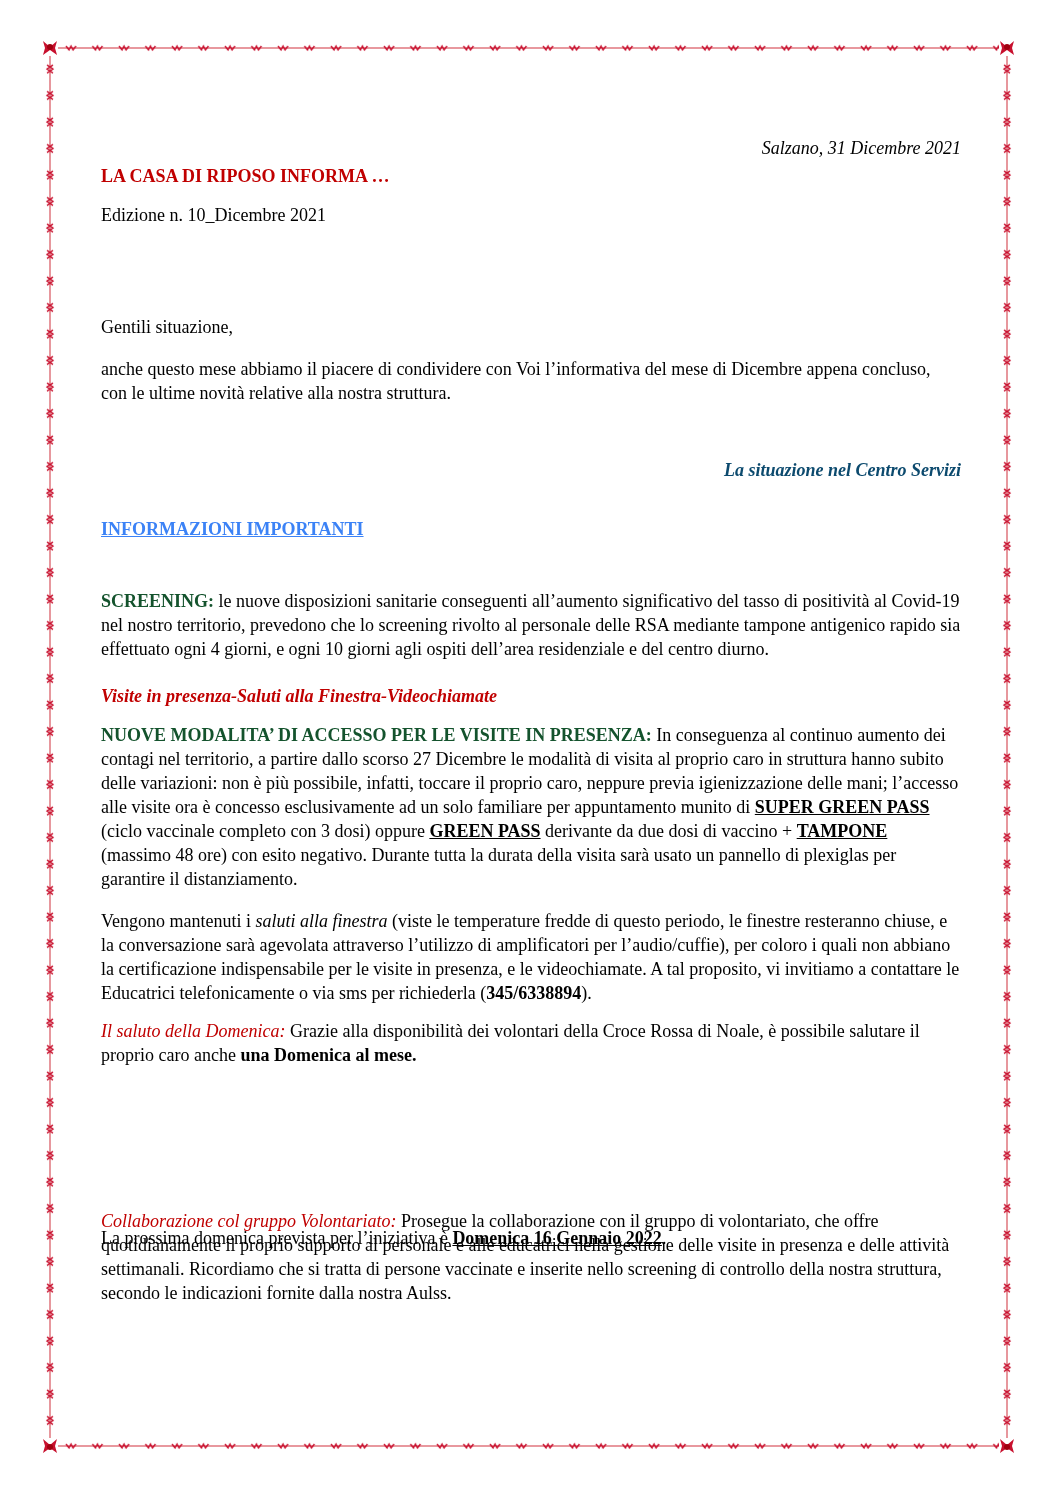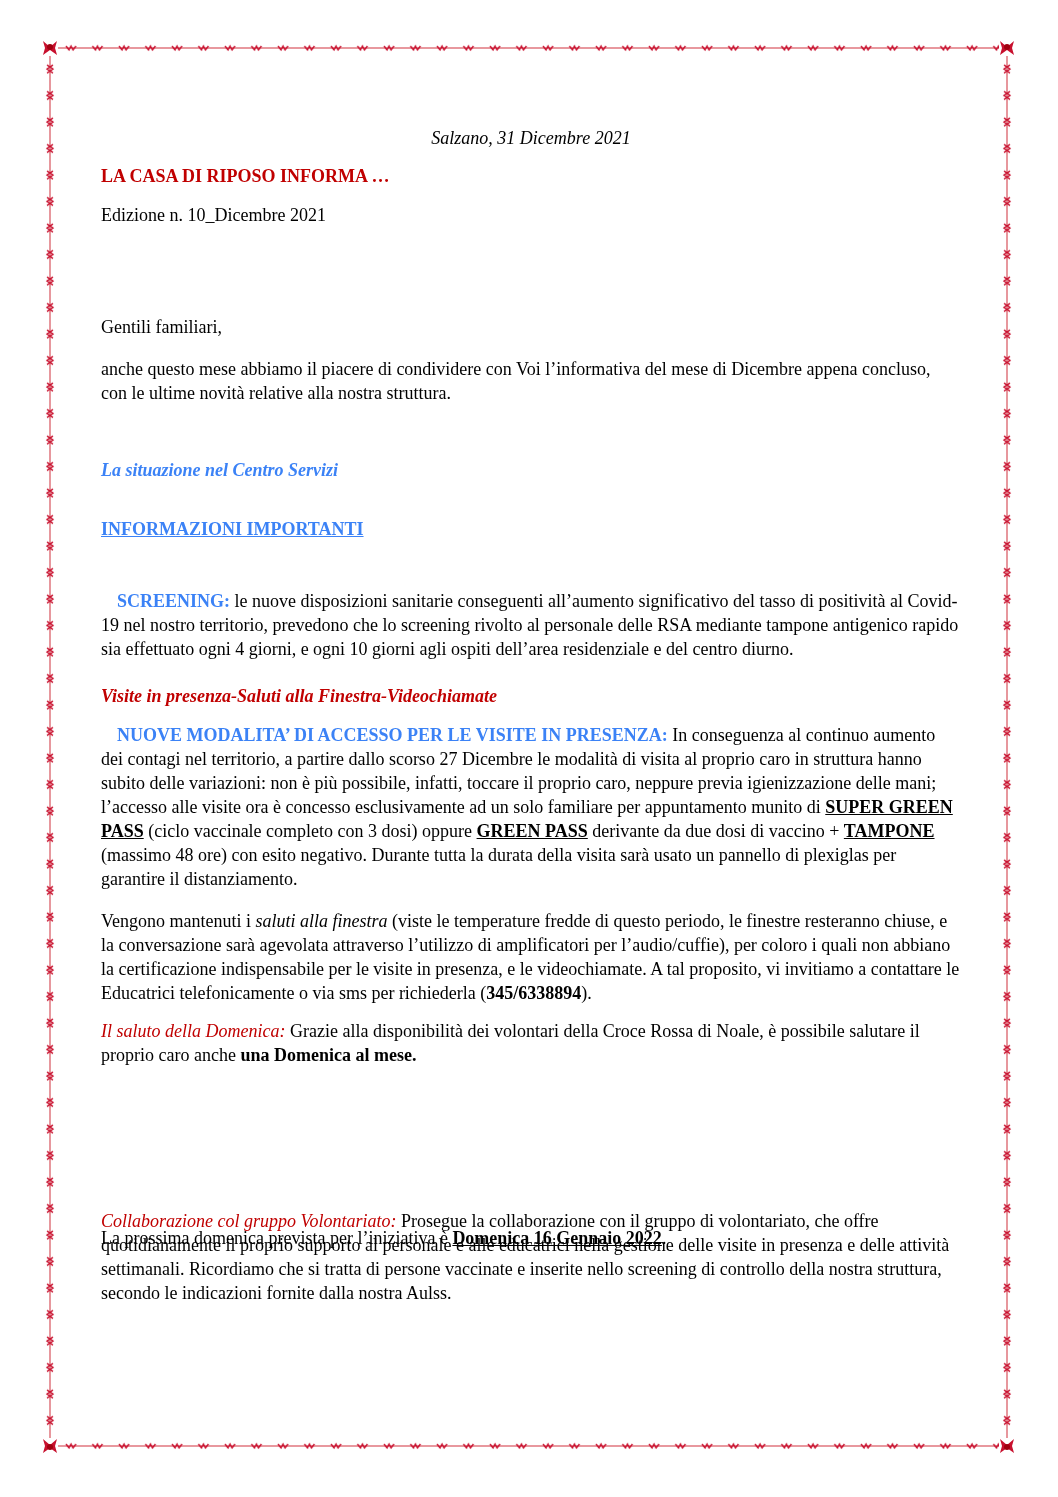--- a/index.html
+++ b/index.html
@@ -18,40 +18,40 @@
   .corner { position: absolute; width: 18px; height: 18px; }
   .corner svg { width: 100%; height: 100%; display: block; }
   .c-tl { left: -9px; top: -9px; }
   .c-tr { right: -9px; top: -9px; }
   .c-bl { left: -9px; bottom: -9px; }
   .c-br { right: -9px; bottom: -9px; }
 
   .page { position: absolute; left: 101px; top: 0; width: 860px; font-size: 18px; line-height: 24px; }
   .p { position: absolute; left: 0; width: 860px; margin: 0; }
 
-  .date-line { text-align: center; font-style: italic; top: 126px; }
+  .date-line { text-align: right; font-style: italic; top: 136px; }
   .title { top: 164px; font-weight: bold; color: #c00000; }
   .edition { top: 203px; }
   .greeting { top: 315px; }
   .intro { top: 357px; }
-  .sec-situazione { top: 458px; font-style: italic; font-weight: bold; color: #3b82f6; }
+  .sec-situazione { top: 458px; font-style: italic; font-weight: bold; color: #0c4a6e; text-align: right; }
   .sec-info { top: 517px; font-weight: bold; color: #3b82f6; text-decoration: underline; }
   .screening { top: 589px; }
   .sec-visite { top: 684px; font-style: italic; font-weight: bold; color: #c00000; }
   .nuove { top: 723px; }
   .vengono { top: 909px; }
   .saluto { top: 1019px; }
   .orari { top: 1083px; }
   .prossima { top: 1226px; }
   .collab { top: 1209px; }
 
   .b { font-weight: bold; }
   .i { font-style: italic; margin-top: 36px; }
   .u { text-decoration: underline; }
-  .lead-red { color: #3b82f6; font-weight: bold; margin-left: 16px; }
+  .lead-red { color: #14532d; font-weight: bold; }
   .lead-red-i { color: #c00000; font-style: italic; }
 </style>
 </head>
 <body>
 
 <div class="border-frame">
   <svg width="0" height="0" style="position:absolute">
     <defs>
       <pattern id="hpat" x="0" y="0" width="26.5" height="10" patternUnits="userSpaceOnUse">
         <line x1="0" y1="5" x2="26.5" y2="5" stroke="#d0303c" stroke-width="1"></line>
@@ -107,21 +107,21 @@
         <circle cx="9" cy="10" r="3" fill="#a00010"></circle>
       </svg>
     </div>
 </div>
 
 <div class="page">
   <p class="p date-line">Salzano, 31 Dicembre 2021</p>
   <p class="p title">LA CASA DI RIPOSO INFORMA …</p>
   <p class="p edition">Edizione n. 10_Dicembre 2021</p>
 
-  <p class="p greeting">Gentili familiari,</p>
+  <p class="p greeting">Gentili situazione,</p>
   <p class="p intro">anche questo mese abbiamo il piacere di condividere con Voi l’informativa del mese di Dicembre appena concluso, con le ultime novità relative alla nostra struttura.</p>
 
   <p class="p sec-situazione">La situazione nel Centro Servizi</p>
   <p class="p sec-info">INFORMAZIONI IMPORTANTI</p>
 
   <p class="p screening"><span class="lead-red">SCREENING:</span><span> le nuove disposizioni sanitarie conseguenti all’aumento significativo del tasso di positività al Covid-19 nel nostro territorio, prevedono che lo screening rivolto al personale delle RSA mediante tampone antigenico rapido sia effettuato ogni 4 giorni, e ogni 10 giorni agli ospiti dell’area residenziale e del centro diurno.</span></p>
 
   <p class="p sec-visite">Visite in presenza-Saluti alla Finestra-Videochiamate</p>
 
   <p class="p nuove"><span class="lead-red">NUOVE MODALITA’ DI ACCESSO PER LE VISITE IN PRESENZA:</span><span> In conseguenza al continuo aumento dei contagi nel territorio, a partire dallo scorso 27 Dicembre le modalità di visita al proprio caro in struttura hanno subito delle variazioni: non è più possibile, infatti, toccare il proprio caro, neppure previa igienizzazione delle mani; l’accesso alle visite ora è concesso esclusivamente ad un solo familiare per appuntamento munito di </span><span class="b u">SUPER GREEN PASS</span><span> (ciclo vaccinale completo con 3 dosi) oppure </span><span class="b u">GREEN PASS</span><span> derivante da due dosi di vaccino + </span><span class="b u">TAMPONE</span><span> (massimo 48 ore) con esito negativo. Durante tutta la durata della visita sarà usato un pannello di plexiglas per garantire il distanziamento.</span></p>

